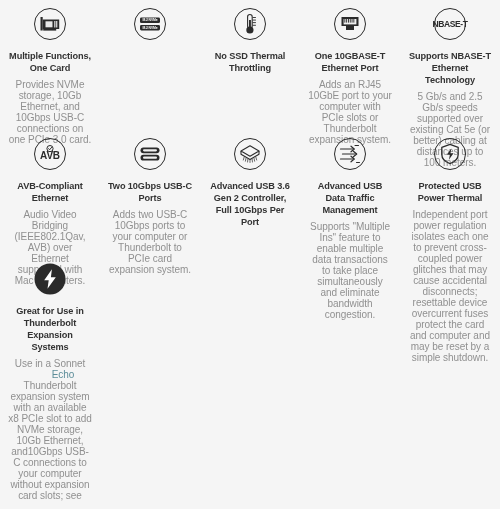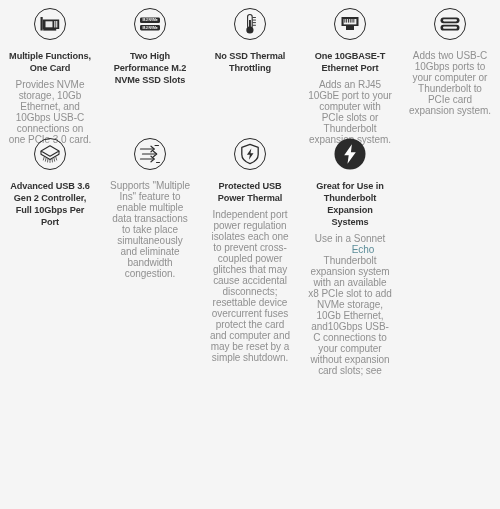--- a/index.html
+++ b/index.html
@@ -102,21 +102,20 @@
   <div class="feature-cell">
     <div class="icon-wrap">
       <svg width="40" height="40" viewBox="0 0 40 40">
         <circle cx="20" cy="20" r="15.5" fill="none" stroke="#2b2b2b" stroke-width="1"></circle>
         <rect x="10" y="13.5" width="20" height="5.6" rx="1.4" fill="#2b2b2b"></rect>
         <rect x="10" y="20.9" width="20" height="5.6" rx="1.4" fill="#2b2b2b"></rect>
         <text class="m2-text" x="20" y="17.3" text-anchor="middle" fill="#ffffff">M.2 NVMe</text>
         <text class="m2-text" x="20" y="24.7" text-anchor="middle" fill="#ffffff">M.2 NVMe</text>
       </svg>
     </div>
-    <div class="feature-title">Two High Performance M.2 NVMe SSD Slots</div>
   </div>
 
   <div class="feature-cell">
     <div class="icon-wrap">
       <svg width="40" height="40" viewBox="0 0 40 40">
         <circle cx="20" cy="20" r="15.5" fill="none" stroke="#2b2b2b" stroke-width="1"></circle>
         <rect x="17.6" y="10.5" width="4.6" height="14" rx="2.3" fill="none" stroke="#2b2b2b" stroke-width="1.1"></rect>
         <circle cx="19.9" cy="26" r="3.6" fill="#2b2b2b"></circle>
         <rect x="19" y="16" width="1.9" height="9.5" fill="#2b2b2b"></rect>
         <rect x="22.6" y="13" width="3.3" height="0.9" fill="#2b2b2b"></rect>
@@ -139,32 +138,55 @@
         <rect x="18" y="15" width="0.9" height="3.6" fill="#2b2b2b"></rect>
         <rect x="19.8" y="15" width="0.9" height="3.6" fill="#2b2b2b"></rect>
         <rect x="21.6" y="15" width="0.9" height="3.6" fill="#2b2b2b"></rect>
         <rect x="23.4" y="15" width="0.9" height="3.6" fill="#2b2b2b"></rect>
       </svg>
     </div>
     <div class="feature-title">One 10GBASE-T Ethernet Port</div>
     <div class="feature-desc">Adds an RJ45 10GbE port to your computer with PCIe slots or Thunderbolt expansion system.</div>
   </div>
 
-
+  <div class="feature-cell">
+    <div class="icon-wrap">
+      <svg width="40" height="40" viewBox="0 0 40 40">
+        <circle cx="20" cy="20" r="15.5" fill="none" stroke="#2b2b2b" stroke-width="1"></circle>
+        <text class="nbase-text" x="20" y="23.2" text-anchor="middle" fill="#2b2b2b">NBASE-T</text>
+      </svg>
+    </div>
+    <div class="feature-title">Supports NBASE-T Ethernet Technology</div>
+    <div class="feature-desc">5 Gb/s and 2.5 Gb/s speeds supported over existing Cat 5e (or better) cabling at distances up to 100 meters.</div>
+  </div>
+
+  <div class="feature-cell">
+    <div class="icon-wrap">
+      <svg width="40" height="40" viewBox="0 0 40 40">
+        <circle cx="20" cy="20" r="15.5" fill="none" stroke="#2b2b2b" stroke-width="1"></circle>
+        <circle cx="20" cy="14.6" r="3.1" fill="none" stroke="#2b2b2b" stroke-width="1"></circle>
+        <path d="M18.5 14.6 l1.1 1.2 l2-2.4" fill="none" stroke="#2b2b2b" stroke-width="1" stroke-linecap="round" stroke-linejoin="round"></path>
+        <text class="avb-text" x="20" y="25.2" text-anchor="middle" fill="#2b2b2b">AVB</text>
+      </svg>
+    </div>
+    <div class="feature-title">AVB-Compliant Ethernet</div>
+    <div class="feature-desc">Audio Video Bridging (IEEE802.1Qav, AVB) over Ethernet supported with Mac computers.</div>
+  </div>
 
   <div class="feature-cell">
     <div class="icon-wrap">
       <svg width="40" height="40" viewBox="0 0 40 40">
         <circle cx="20" cy="20" r="15.5" fill="none" stroke="#2b2b2b" stroke-width="1"></circle>
         <rect x="10.5" y="13.4" width="19" height="5.8" rx="2.9" fill="#2b2b2b"></rect>
         <rect x="13" y="15.2" width="14" height="2.2" rx="1.1" fill="#f0f0f0"></rect>
         <rect x="10.5" y="20.8" width="19" height="5.8" rx="2.9" fill="#2b2b2b"></rect>
         <rect x="13" y="22.6" width="14" height="2.2" rx="1.1" fill="#f0f0f0"></rect>
       </svg>
     </div>
+    <div class="feature-title">Two 10Gbps USB-C Ports</div>
     <div class="feature-desc">Adds two USB-C 10Gbps ports to your computer or Thunderbolt to PCIe card expansion system.</div>
   </div>
 
   <div class="feature-cell">
     <div class="icon-wrap">
       <svg width="40" height="40" viewBox="0 0 40 40">
         <circle cx="20" cy="20" r="15.5" fill="none" stroke="#2b2b2b" stroke-width="1"></circle>
         <path d="M20 11.8 L29 17 L20 22.2 L11 17 Z" fill="none" stroke="#2b2b2b" stroke-width="1.1" stroke-linejoin="round"></path>
         <path d="M11 17 v3.2 L20 25.4 L29 20.2 V17" fill="none" stroke="#2b2b2b" stroke-width="1.1" stroke-linejoin="round"></path>
         <g stroke="#2b2b2b" stroke-width="0.7">
@@ -192,20 +214,21 @@
           <path d="M23.4 17.2 L26.7 20 L23.4 22.8"></path>
           <path d="M10.5 25 H24"></path>
           <path d="M21 22.2 L24.2 25 L21 27.8"></path>
         </g>
         <g stroke="#2b2b2b" stroke-width="1" stroke-linecap="round">
           <line x1="25" y1="11.5" x2="28.5" y2="11.5"></line>
           <line x1="26.5" y1="28.5" x2="29.5" y2="28.5"></line>
         </g>
       </svg>
     </div>
+    <div class="feature-title">Advanced USB Data Traffic Management</div>
     <div class="feature-desc">Supports "Multiple Ins" feature to enable multiple data transactions to take place simultaneously and eliminate bandwidth congestion.</div>
   </div>
 
 
   <div class="feature-cell">
     <div class="icon-wrap">
       <svg width="40" height="40" viewBox="0 0 40 40">
         <circle cx="20" cy="20" r="15.5" fill="none" stroke="#2b2b2b" stroke-width="1"></circle>
         <path d="M20 10.4 L28.2 13.4 v7.1 c0 4.5 -3.6 7.4 -8.2 9.1 c-4.6 -1.7 -8.2 -4.6 -8.2 -9.1 v-7.1 z" fill="none" stroke="#2b2b2b" stroke-width="1.3" stroke-linejoin="round"></path>
         <path d="M21.3 14.4 L16.9 20.8 h3 l-1 5 l4.6 -6.6 h-3 z" fill="#2b2b2b"></path>

